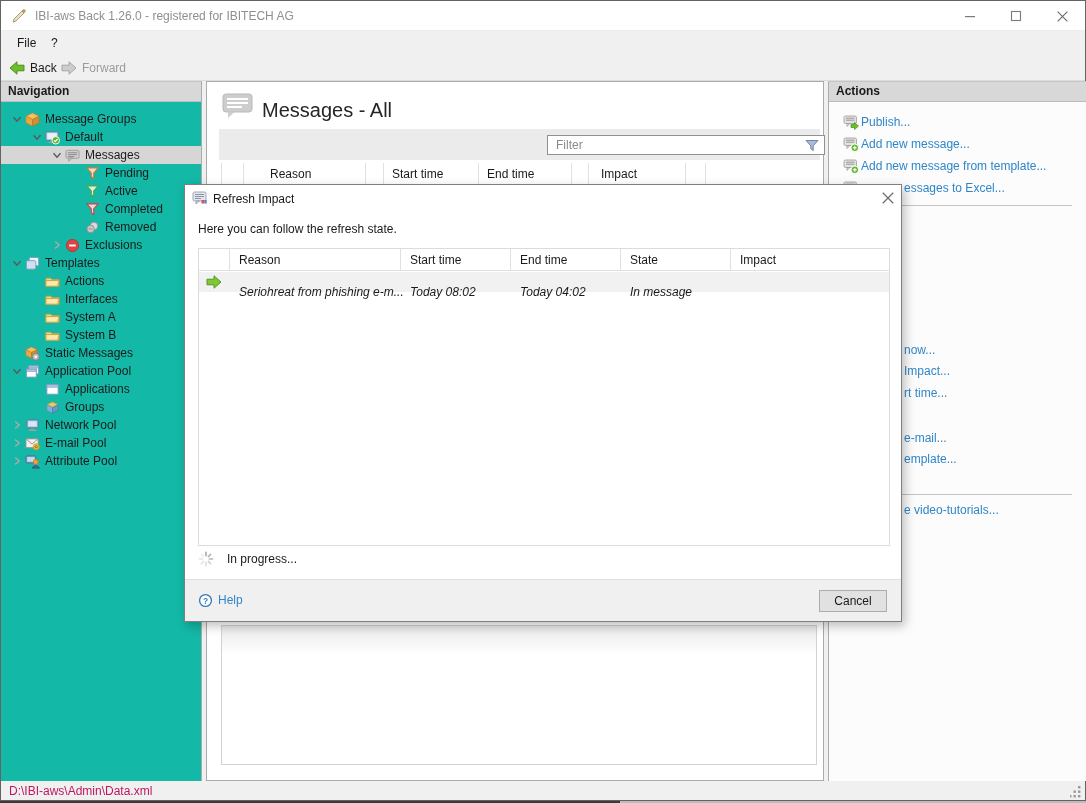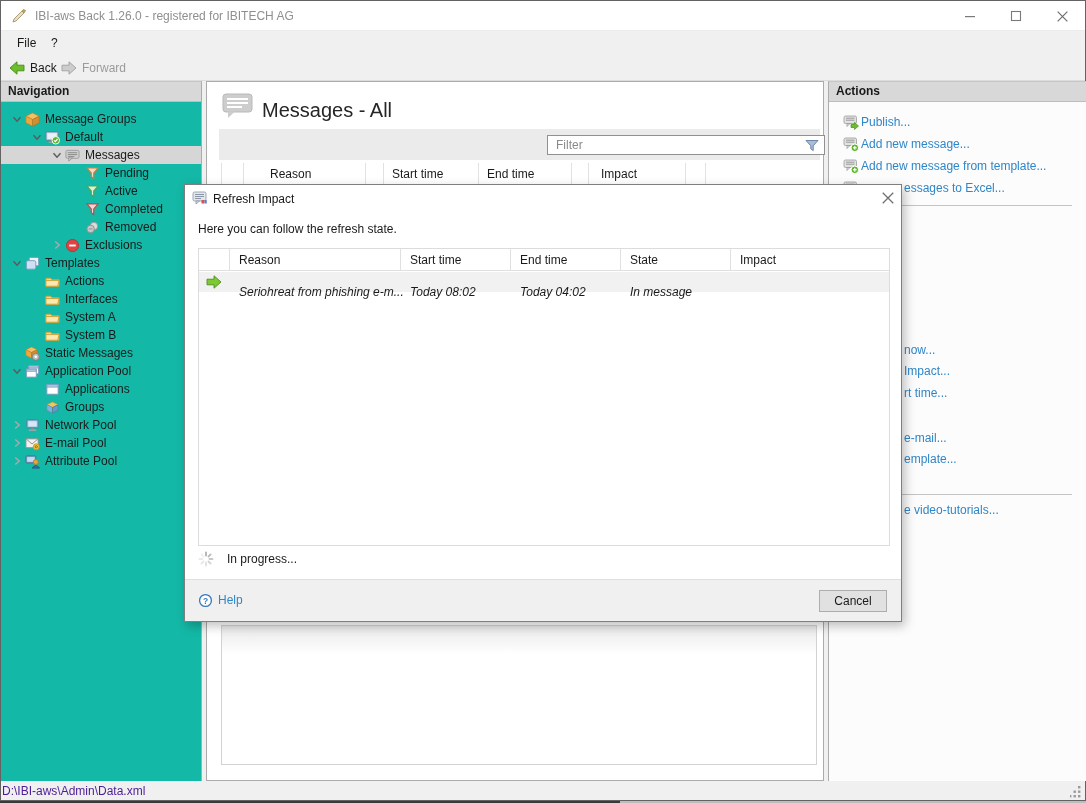--- a/index.html
+++ b/index.html
@@ -59,21 +59,21 @@
   .dlg-th .collab { position:absolute; top:4px; white-space:nowrap; }
   .dlg-th .vsep { height:22px; background:#e0e0e0; }
   .dlg-row { position:absolute; left:0; top:23px; width:690px; height:20px; background:#f1f1f1; }
   .dlg-row .cell { position:absolute; top:13px; white-space:nowrap;font-style:italic; }
   .dlg-prog { position:absolute; left:13px; top:366px; height:16px; display:flex; align-items:center; gap:13px; }
   .dlg-footer { position:absolute; left:0; top:394px; width:716px; height:42px; background:#f0f0f0; border-top:1px solid #e0e0e0; }
   .help { position:absolute; left:13px; top:11px; height:18px; display:flex; align-items:center; gap:5px; color:#2f86c8; }
   .cancel-btn { position:absolute; left:634px; top:10px; width:68px; height:22px; background:#e1e1e1; border:1px solid #adadad; font-family:"Liberation Sans",sans-serif; font-size:12px; color:#1a1a1a; }
   
   .statusbar { position:absolute; left:0; top:780px; width:1084px; height:19px; background:#f0f0f0; }
-  .statusbar .path { position:absolute; left:1px; top:3px; color:#4c1d95; }
+  .statusbar .path { position:absolute; left:8px; top:3px; color:#be185d; }
   .grip { position:absolute; right:3px; top:5px; }
   .sliver-l { position:absolute; left:0; top:801px; width:620px; height:2px; background:#3a3a3a; }
   .sliver-r { position:absolute; left:620px; top:801px; width:466px; height:2px; background:#bdbdbd; }
 </style>
 </head>
 <body>
 
 <svg width="0" height="0" style="position:absolute">
 <defs>
   <symbol id="i-chev-down" viewBox="0 0 16 16">

